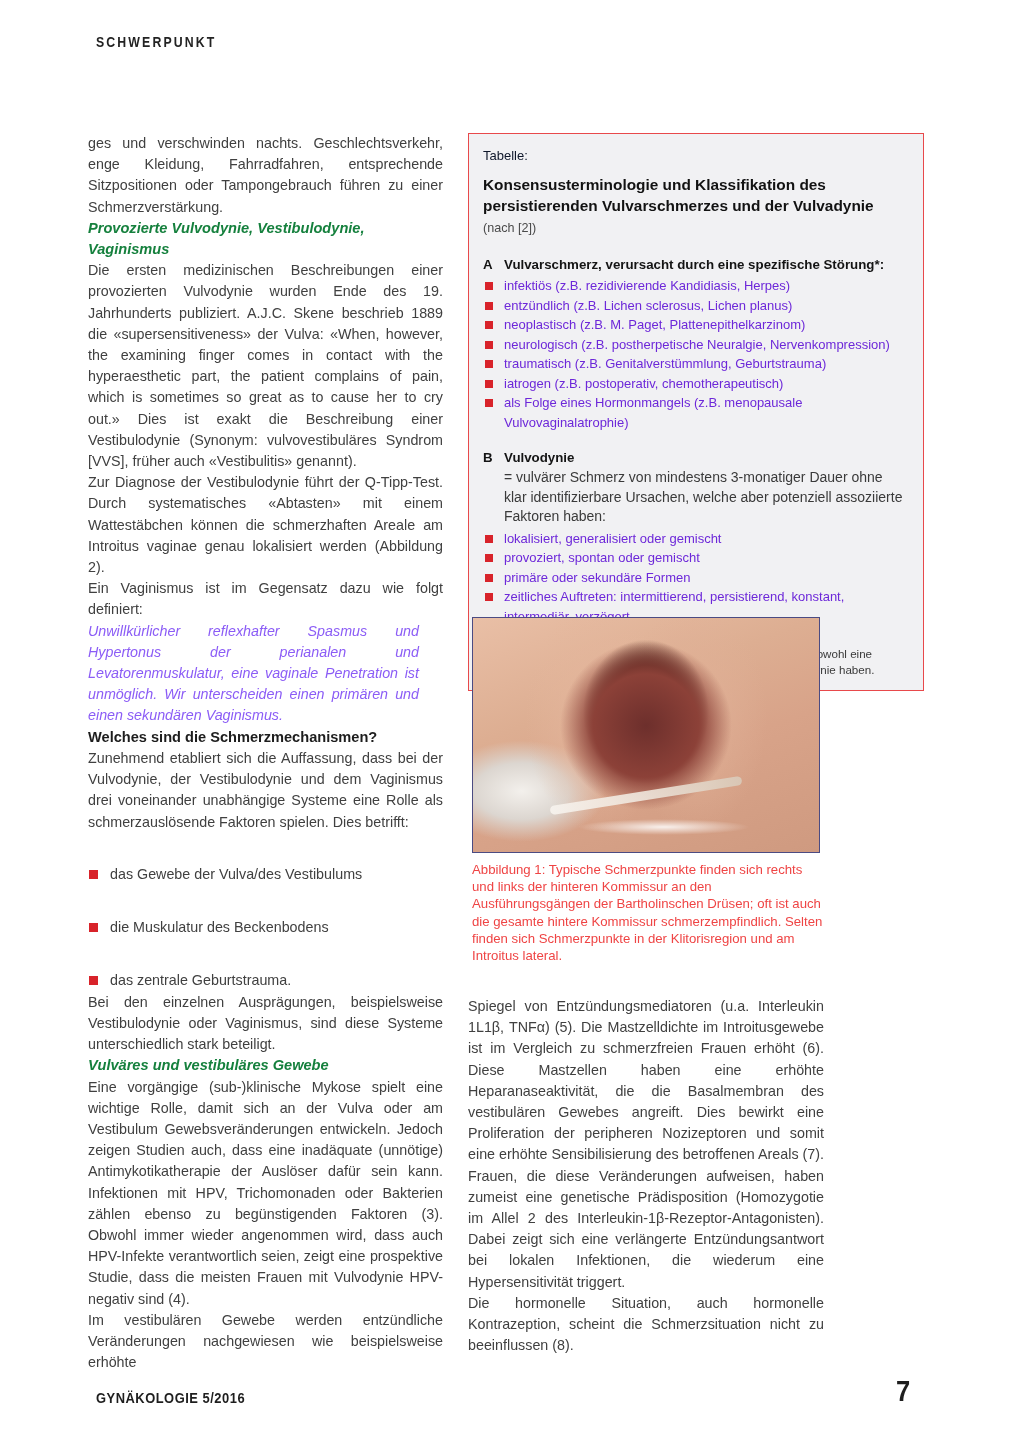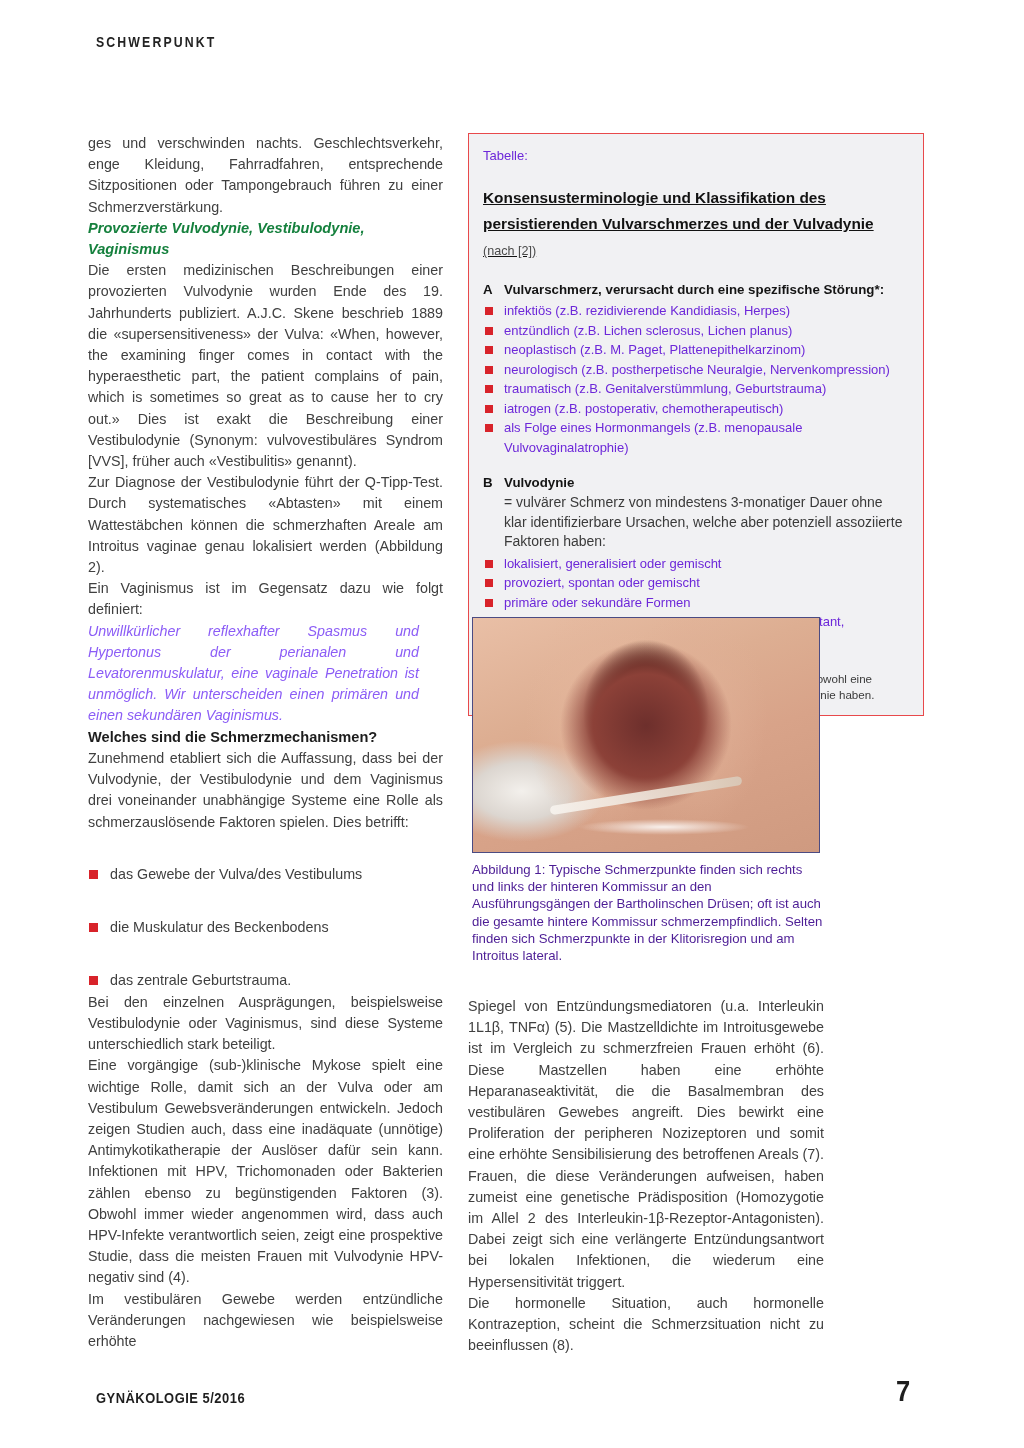--- a/index.html
+++ b/index.html
@@ -101,30 +101,29 @@
     top: 133px;
     width: 456px;
     box-sizing: border-box;
     border: 1.6px solid #e8494b;
     background: #f1f1f3;
     padding: 13px 14px 12px 14px;
   }
   #table-box .tbl-kicker {
     font-size: 13px;
     line-height: 18px;
-    color: #6d28d9;
-    margin-bottom: 20px;
+    color: #0f172a;
+    margin-bottom: 9px;
   }
   #table-box .tbl-title {
     font-size: 15.4px;
-    line-height: 26px;
+    line-height: 21px;
     font-weight: 700;
     color: #121212;
     margin: 0 0 2px 0;
-    text-decoration: underline;
   }
   #table-box .tbl-title .src {
     font-size: 12.6px;
     font-weight: 400;
     color: #4a4a4a;
   }
   #table-box .sec-head {
     font-size: 13.3px;
     line-height: 19px;
     font-weight: 700;
@@ -207,21 +206,21 @@
     left: 30%;
     top: 86%;
     width: 50%;
     height: 16px;
     background: radial-gradient(ellipse at center, rgba(255,255,255,0.85), rgba(255,255,255,0) 70%);
   }
   #fig-caption {
     margin-top: 8px;
     font-size: 13.2px;
     line-height: 17.2px;
-    color: #4c1d95;
+    color: #ef4444;
     font-weight: 400;
     text-align: left;
     width: 352px;
   }
 
   
   #footer-journal {
     position: absolute;
     left: 96px;
     top: 1389px;
@@ -269,20 +268,21 @@
   <p class="para">Zunehmend etabliert sich die Auffassung, dass bei der Vulvodynie, der Vestibulodynie und dem Vaginismus drei voneinander unabhängige Systeme eine Rolle als schmerzauslösende Faktoren spielen. Dies betrifft:</p>
 
   <ul class="redlist">
     <li><span class="sq"></span><span>das Gewebe der Vulva/des Vestibulums</span></li>
     <li><span class="sq"></span><span>die Muskulatur des Beckenbodens</span></li>
     <li><span class="sq"></span><span>das zentrale Geburtstrauma.</span></li>
   </ul>
 
   <p class="para">Bei den einzelnen Ausprägungen, beispielsweise Vestibulodynie oder Vaginismus, sind diese Systeme unterschiedlich stark beteiligt.</p>
 
+  <h3 class="subhead gap-before">Vulväres und vestibuläres Gewebe</h3>
 
   <p class="para">Eine vorgängige (sub-)klinische Mykose spielt eine wichtige Rolle, damit sich an der Vulva oder am Vestibulum Gewebsveränderungen entwickeln. Jedoch zeigen Studien auch, dass eine inadäquate (unnötige) Antimykotikatherapie der Auslöser dafür sein kann. Infektionen mit HPV, Trichomonaden oder Bakterien zählen ebenso zu begünstigenden Faktoren (3). Obwohl immer wieder angenommen wird, dass auch HPV-Infekte verantwortlich seien, zeigt eine prospektive Studie, dass die meisten Frauen mit Vulvodynie HPV-negativ sind (4).</p>
 
   <p class="para">Im vestibulären Gewebe werden entzündliche Veränderungen nachgewiesen wie beispielsweise erhöhte</p>
 </div>
 
 <div id="table-box">
 
   <div class="tbl-kicker">Tabelle:</div>
 

